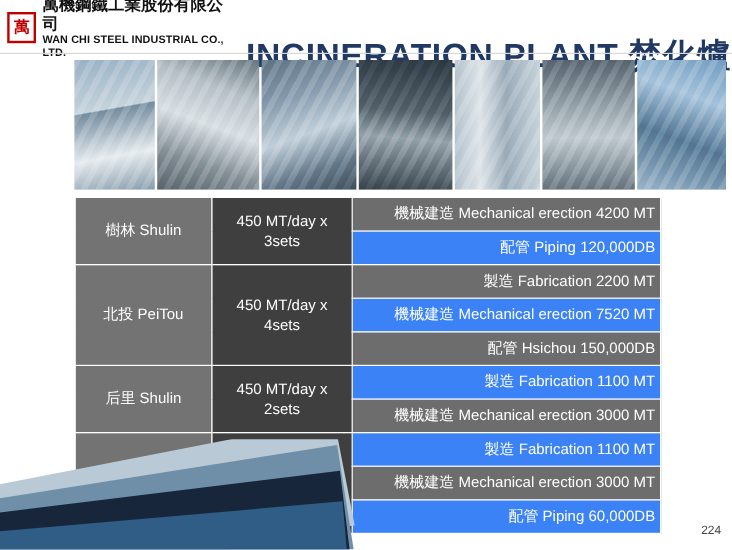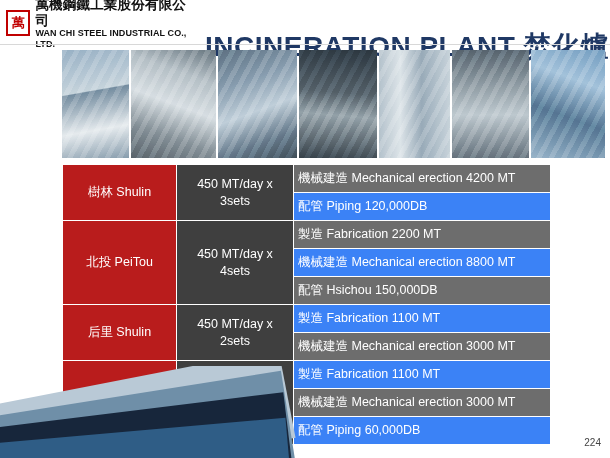--- a/index.html
+++ b/index.html
@@ -67,37 +67,37 @@
   .tbl td{
     border:1px solid #ffffff;
     padding:3px 4px;
     color:#ffffff;
     font-size:12.5px;
     vertical-align:middle;
     font-family:"Liberation Sans", sans-serif;
   }
   .c-site{
     width:105px;
-    background:#b91c1c;
+    background:#737373;
     text-align:center;
     font-size:13px;
     line-height:1.35;
     font-family:"DejaVu Sans","Liberation Sans",sans-serif;
   }
   .c-cap{
     width:108px;
     background:#3f3f3f;
     text-align:center;
     padding-left:10px;
     font-size:12.5px;
     line-height:1.3;
   }
   .c-item{
     background:#7b7b7b;
-    text-align:left;
+    text-align:right;
     font-size:12.5px;
     line-height:1.25;
     height:21px;
   }
   .c-item.dark{background:#6d6d6d;}
   .c-item.light{background:#3b82f6;}
 
   
   .ribbon{position:absolute;left:0;bottom:0;width:300px;height:92px;overflow:hidden;}
   .rb{position:absolute;}
@@ -149,21 +149,21 @@
     <tr>
       <td class="c-item light">配管 Piping 120,000DB</td>
     </tr>
 
     <tr>
       <td class="c-site" rowspan="3">北投 PeiTou</td>
       <td class="c-cap" rowspan="3">450 MT/day x 4sets</td>
       <td class="c-item dark">製造 Fabrication 2200 MT</td>
     </tr>
     <tr>
-      <td class="c-item light">機械建造 Mechanical erection 8800 MT</td>
+      <td class="c-item light">機械建造 Mechanical erection 7520 MT</td>
     </tr>
     <tr>
       <td class="c-item dark">配管 Hsichou 150,000DB</td>
     </tr>
 
     <tr>
       <td class="c-site" rowspan="2">后里 Shulin</td>
       <td class="c-cap" rowspan="2">450 MT/day x 2sets</td>
       <td class="c-item light">製造 Fabrication 1100 MT</td>
     </tr>

